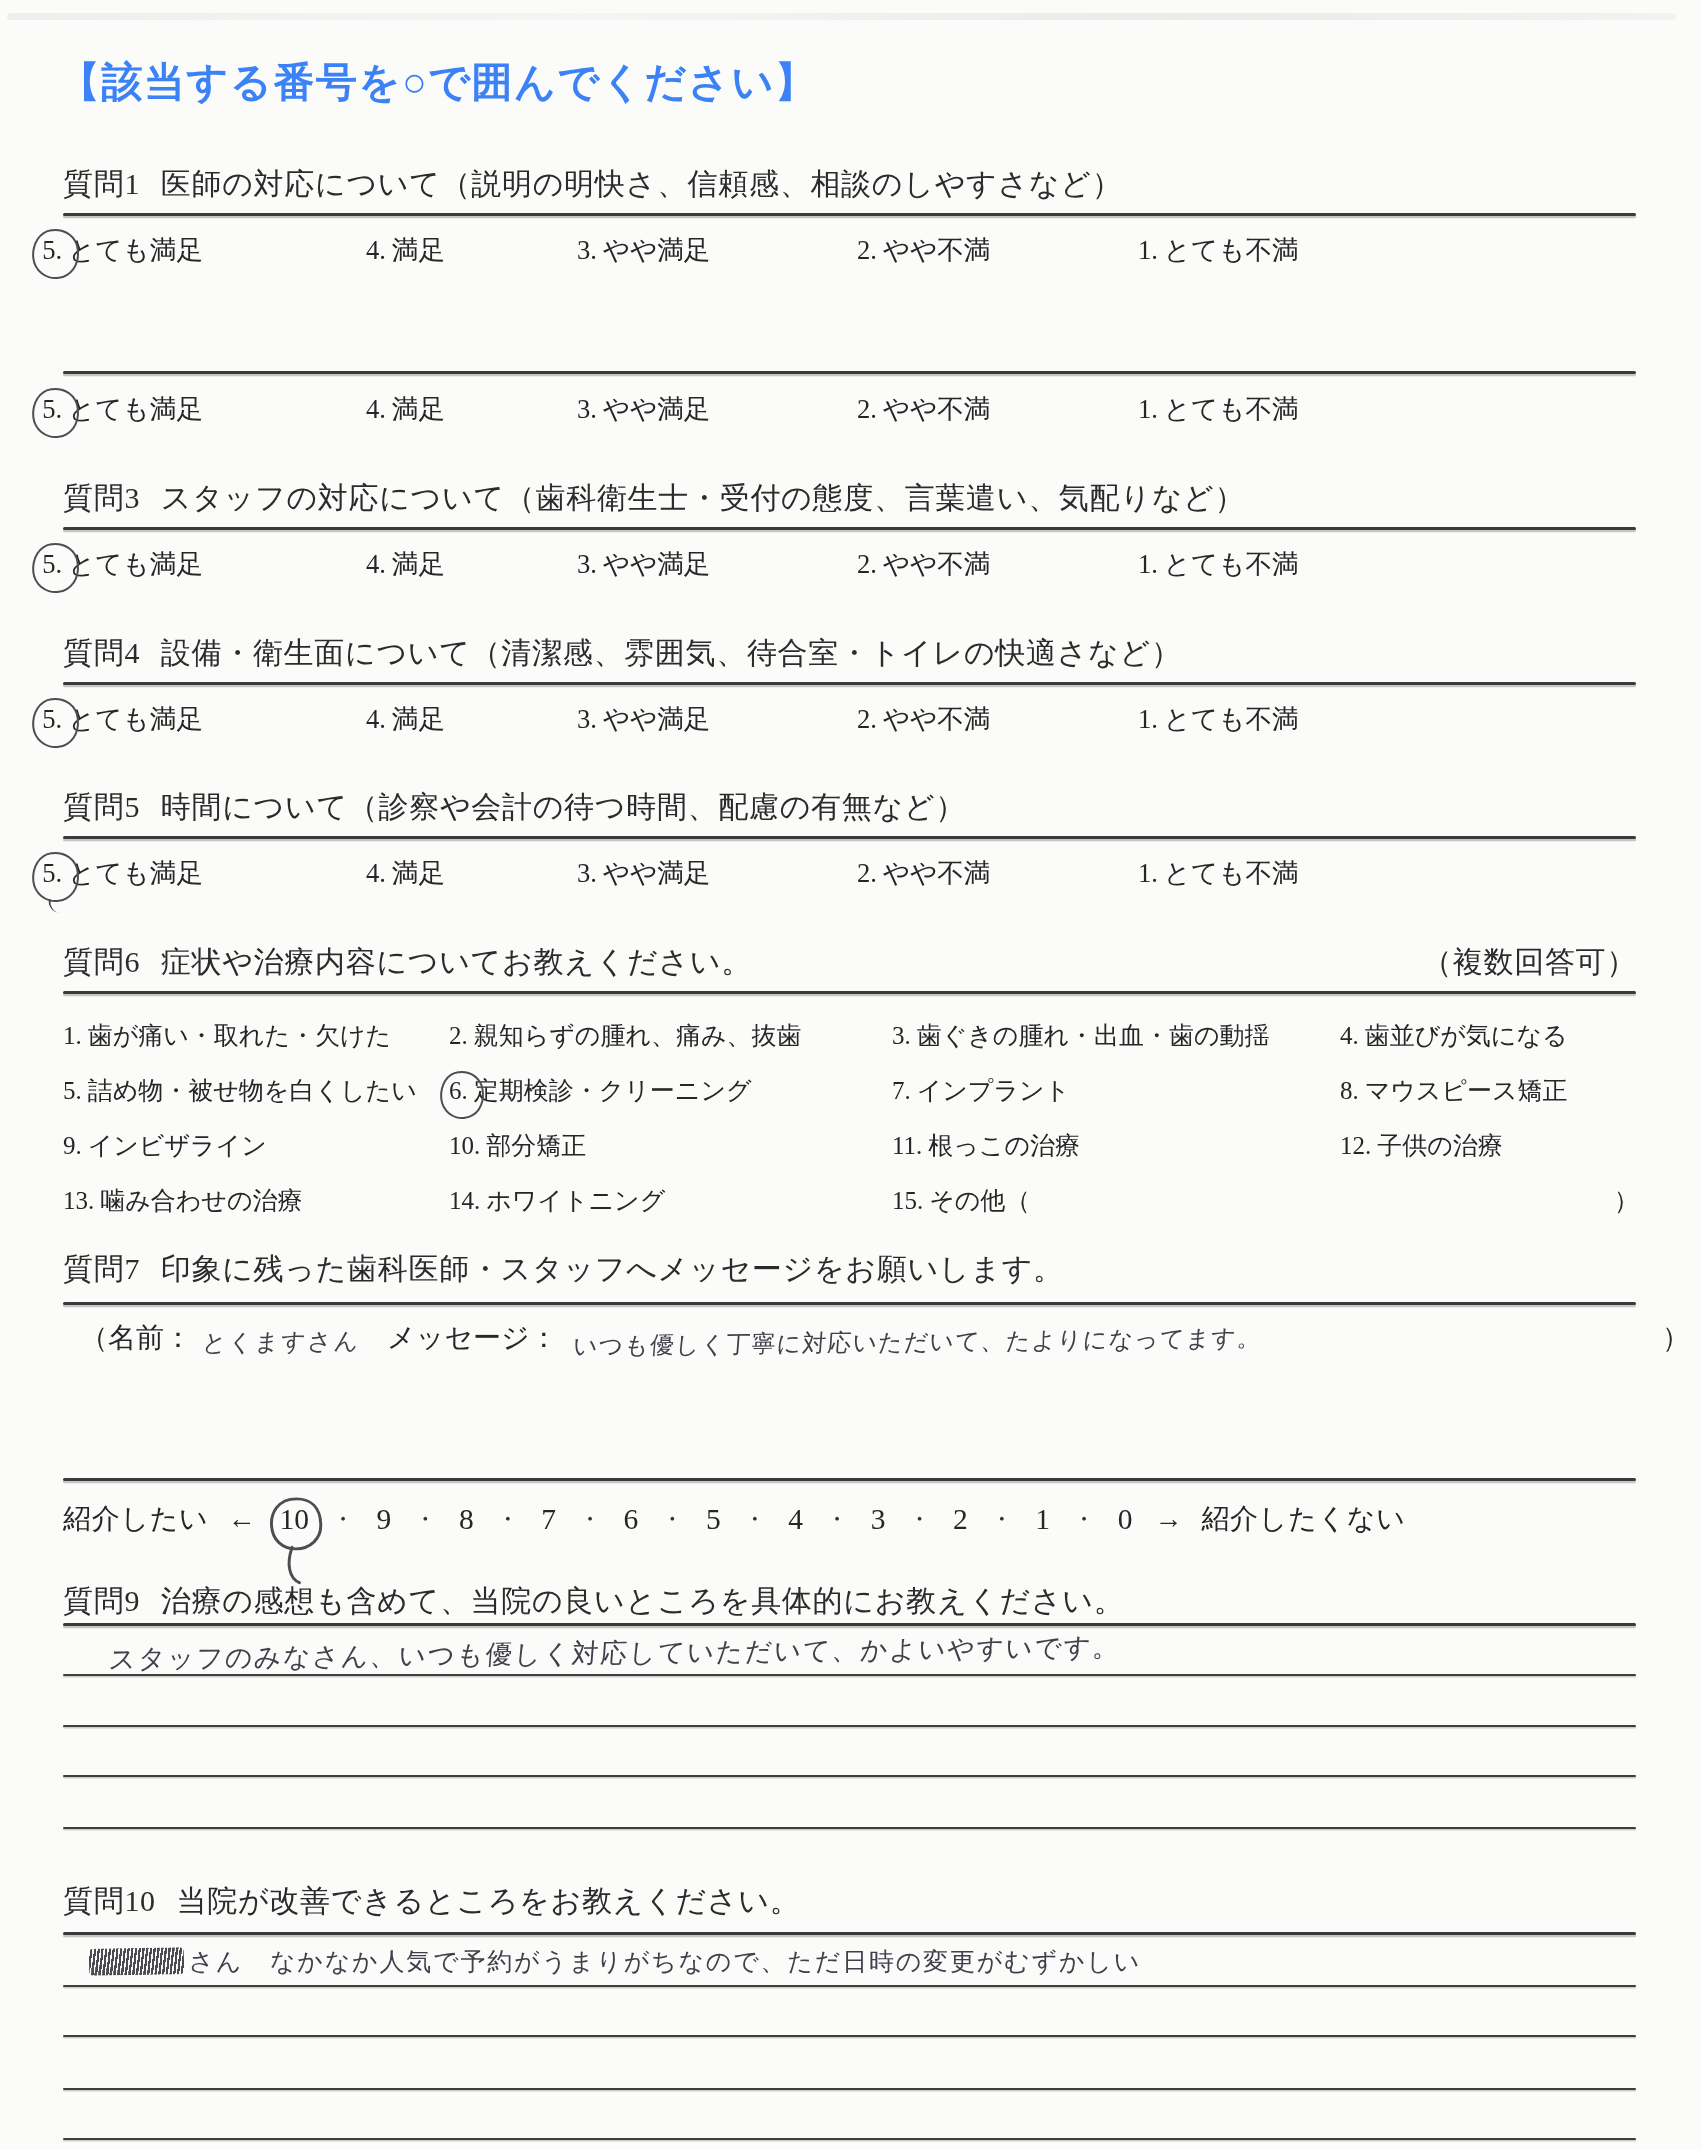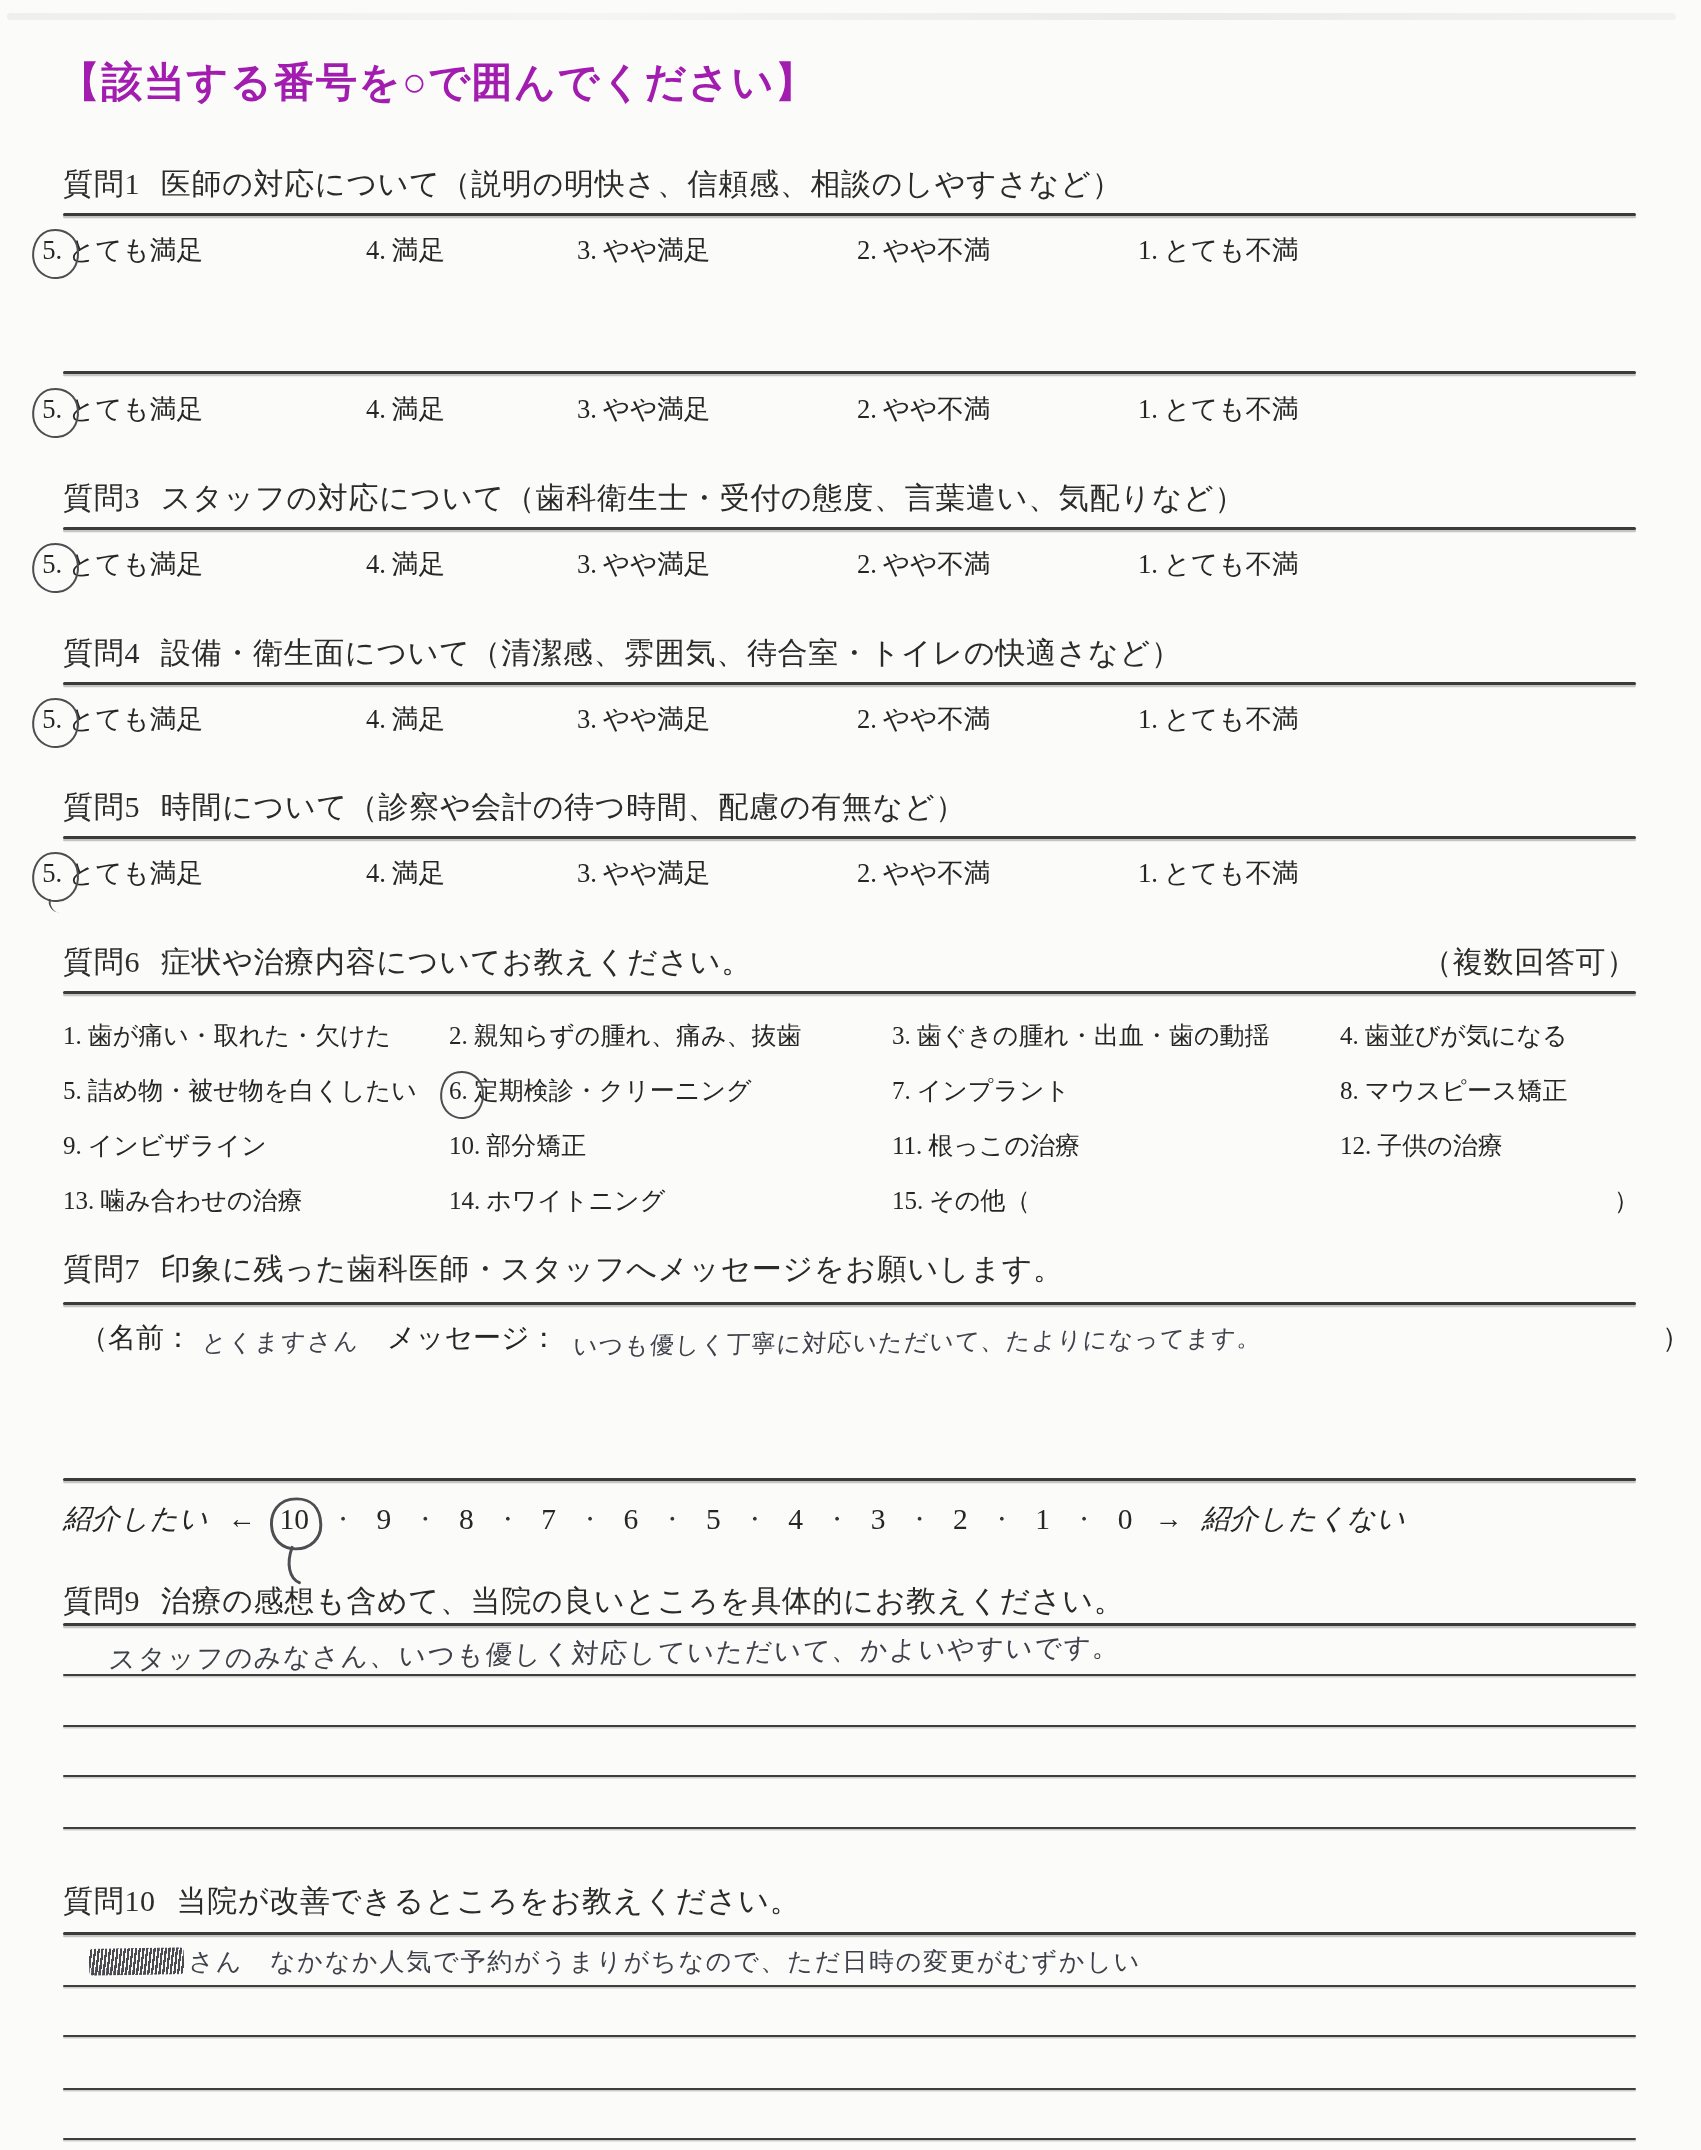--- a/index.html
+++ b/index.html
@@ -5,21 +5,21 @@
   html,body{margin:0;padding:0;background:#9a9a9a;}
   .page{
     position:relative;width:1701px;height:2151px;background:#fbfbfa;
     font-family:"Liberation Serif","DejaVu Serif",serif;color:#262626;
     overflow:hidden;margin:0 auto;
   }
   .artifact-top{position:absolute;top:13.3px;left:7.4px;width:1669px;height:6.6px;
     background:linear-gradient(90deg,#ededed 0%,#f4f4f4 35%,#e9e9e9 70%,#f1f1f1 100%);
     border-radius:3.7px;opacity:.9;}
   .page-title{position:absolute;left:59px;top:55px;font-size:41px;font-weight:bold;
-    letter-spacing:1.5px;white-space:nowrap;color:#a21caf;}
+    letter-spacing:1.5px;white-space:nowrap;color:#3b82f6;}
   .q-head{position:absolute;left:63px;font-size:30px;white-space:nowrap;color:#2b2b2b;letter-spacing:0.7px;}
   .q-head .qid{margin-right:20.7px;}
   .q6-head{display:flex;justify-content:space-between;width:1574px;}
   .rule{position:absolute;left:63px;width:1573px;height:3px;background:#3b3b3b;
     box-shadow:0 2.2px 0 rgba(59,59,59,.28);border-radius:1.5px;}
   .ans-line{position:absolute;left:63px;width:1573px;height:2.2px;background:#3e3e3e;
     box-shadow:0 1.5px 0 rgba(62,62,62,.25);border-radius:1.5px;}
   .opt-row{position:absolute;left:63px;width:1573px;height:41px;font-size:26.6px;}
   .opt{position:absolute;white-space:nowrap;top:0;}
   .opt .num{margin-right:5.9px;}
@@ -40,21 +40,21 @@
   .q7-row{position:absolute;left:44px;width:1610px;display:flex;align-items:flex-start;
     font-size:28px;white-space:nowrap;margin-left:36px;}
   .q7-row .hw{font-size:24px;margin-top:7.4px;}
   .q7-name{margin:0 26.6px 0 10.3px;}
   .q7-msg{margin-left:14.8px;letter-spacing:1.1px;}
   .q7-row .close{margin-left:auto;}
   .q8-row{position:absolute;left:63px;width:1573px;display:flex;align-items:center;
     gap:19px;font-size:28px;white-space:nowrap;}
   .q8-row .npsnum{font-size:29.5px;position:relative;padding:0 3px;}
   .q8-row .dot{font-size:23.6px;color:#333;}
-  .q8-row .endlabel{letter-spacing:0.7px;font-style:italic;}
+  .q8-row .endlabel{letter-spacing:0.7px;}
   .first-num{margin-left:2px;}
   .circ10-svg{position:absolute;left:-12.6px;top:-9.6px;width:65px;height:97px;overflow:visible;}
   .hwline{position:absolute;font-size:26.6px;}
   .scribble{display:inline-block;width:95px;height:26.6px;margin-right:4.4px;vertical-align:-4.4px;
     background:repeating-linear-gradient(97deg,transparent 0 1.5px,#4a4a50 1.5px 3.7px),
                repeating-linear-gradient(-80deg,transparent 0 2.2px,rgba(74,74,80,.8) 2.2px 3.7px);
     border-radius:4.4px;transform:rotate(-1deg);}
 </style>
 </head>
 <body>

